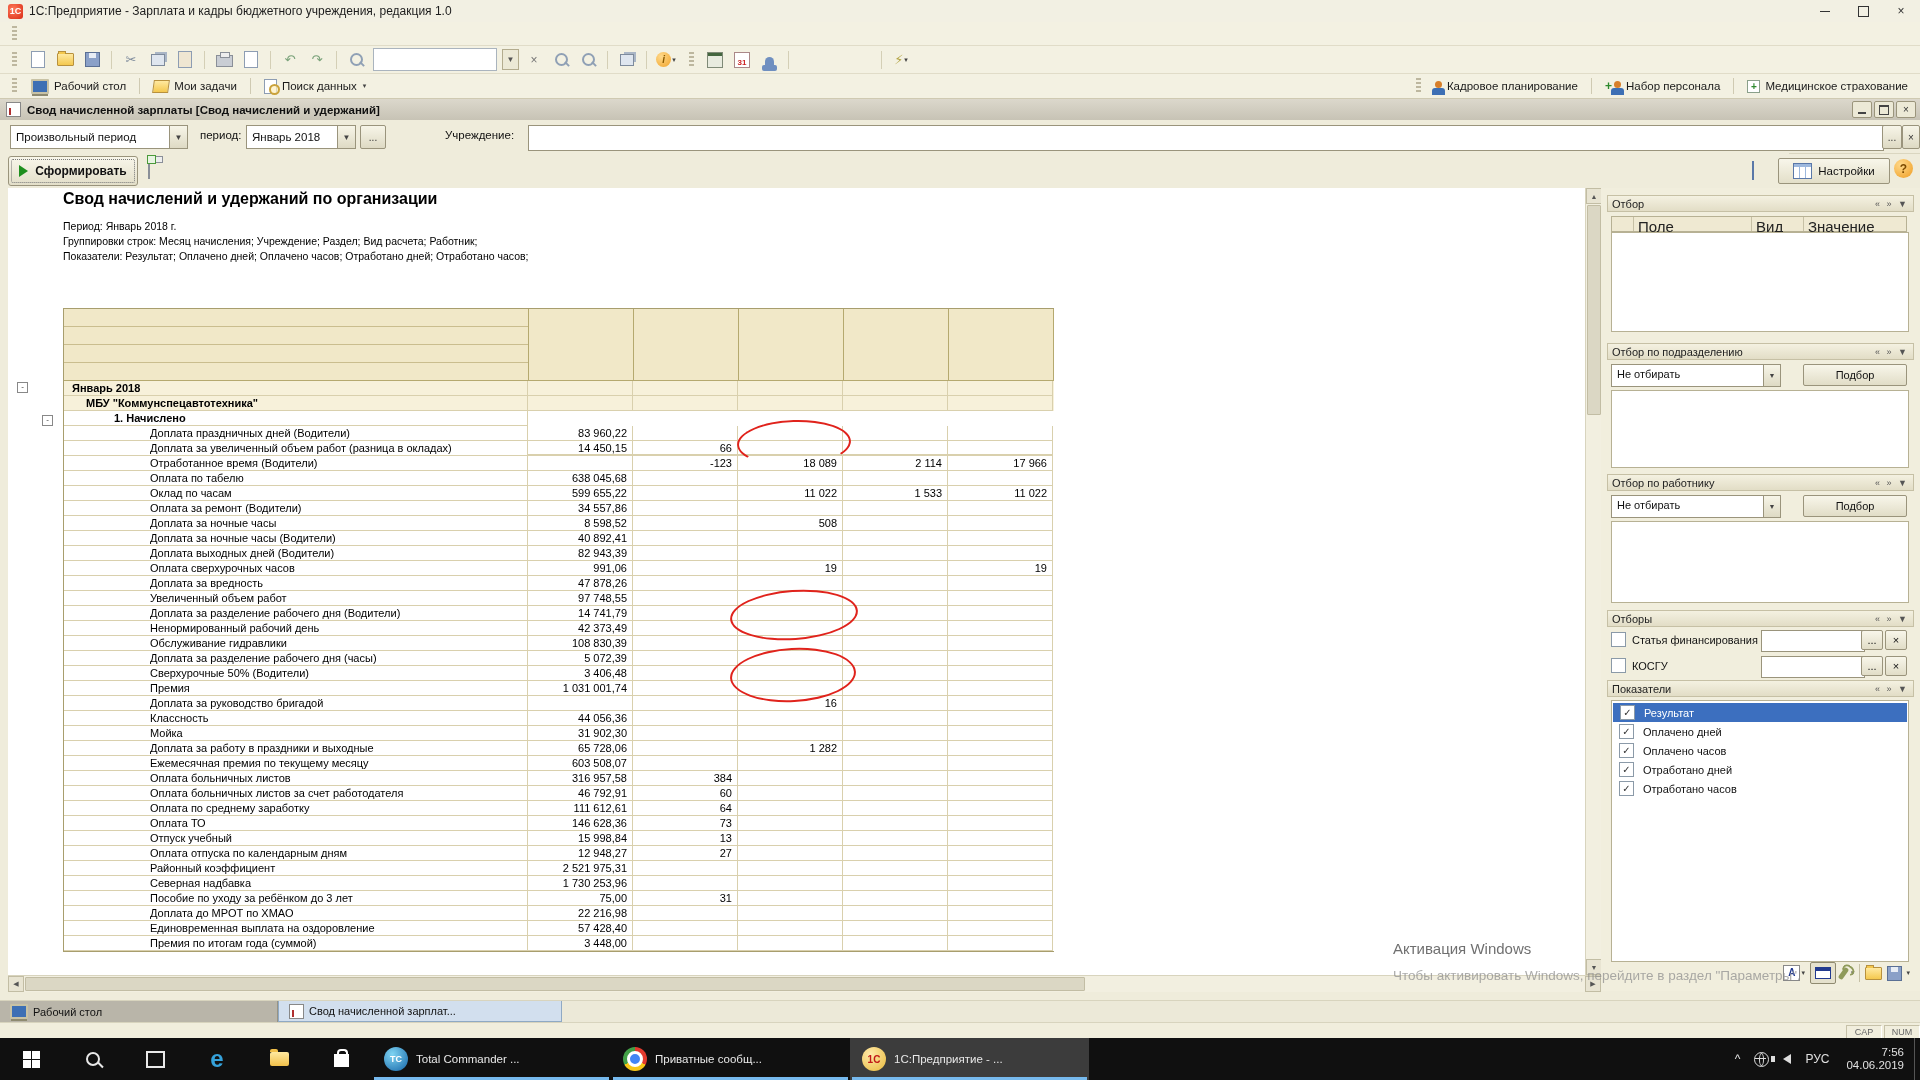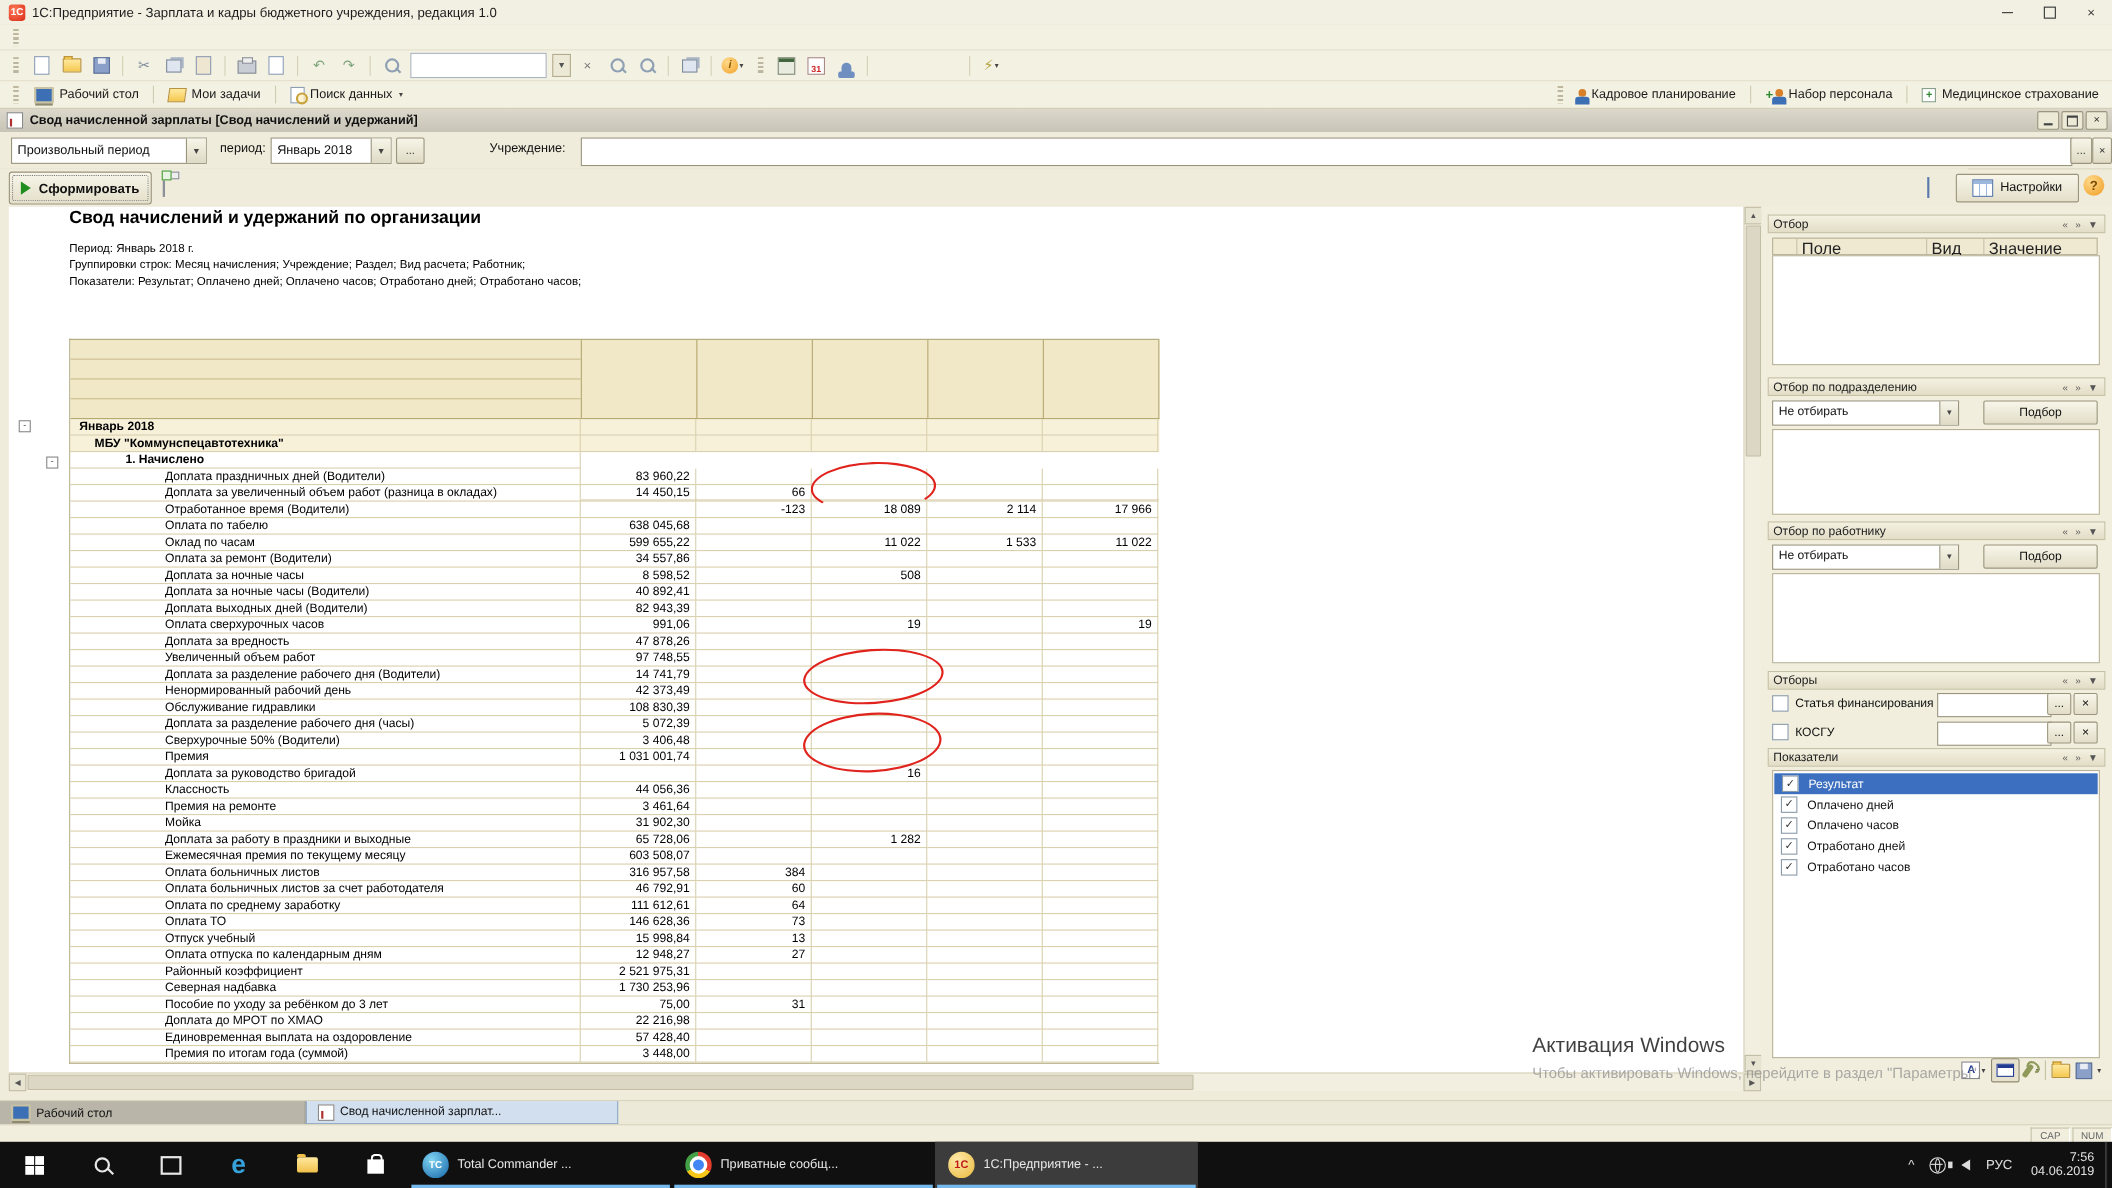--- a/index.html
+++ b/index.html
@@ -147,21 +147,21 @@
   .pk-item{display:flex;align-items:center;gap:9px;height:19px;padding-left:7px;font-size:11px;color:#111;}
   .pk-item.sel{background:#3c6fbf;color:#fff;margin:0 1px;}
   .sb-icons{position:absolute;right:10px;top:774px;display:flex;align-items:center;gap:5px;}
   .ic-fontA{width:15px;height:14px;background:#fff;border:1px solid #888;color:#223a8f;font-size:10px;font-weight:bold;text-align:center;line-height:13px;}
   .ic-tblbtn{width:24px;height:20px;background:#e5e1cd;border:1px solid #8f8a70;border-radius:2px;display:flex;align-items:center;justify-content:center;}
   .ic-tbl{width:14px;height:10px;background:#fff;border:1px solid #223a8f;background-image:linear-gradient(#223a8f 0 3px,transparent 3px);}
   .ic-wrench{width:5px;height:13px;background:#8f9a5a;border-radius:2px;position:relative;transform:rotate(35deg);}
   .ic-wrench:before{content:"";position:absolute;top:-4px;left:-2px;width:9px;height:6px;border:2px solid #8f9a5a;border-radius:50%;border-bottom-color:transparent;}
 
   
-  #wm1{left:1393px;top:940px;font-size:19px;color:#000000;opacity:.75;z-index:60;}
+  #wm1{left:1393px;top:940px;font-size:15px;color:#404040;opacity:.75;z-index:60;}
   #wm2{left:1393px;top:968px;font-size:13.5px;color:#909090;opacity:.75;z-index:60;white-space:nowrap;}
 
   
   #mditabs{left:0;top:1000px;width:1920px;height:22px;background:#ece9d8;border-top:1px solid #d8d4be;display:flex;}
   .mtab{height:21px;display:flex;align-items:center;gap:5px;font-size:11px;color:#111;padding:0 10px;box-sizing:border-box;}
   #tab1{width:278px;background:#b9b5a9;border-right:1px solid #979384;}
   #tab2{width:284px;background:#d2dfee;border:1px solid #8fa9c4;border-top:none;}
   #statusbar{left:0;top:1022px;width:1920px;height:16px;background:#f1eedd;border-top:1px solid #d8d4be;}
   .statcell{position:absolute;top:2px;width:34px;height:12px;border:1px solid #c6c1a8;border-right-color:#fff;border-bottom-color:#fff;font-size:9px;color:#666;text-align:center;line-height:12px;}
 
@@ -601,28 +601,20 @@
         </div>
           <div class="trow">
           <div class="tc lbl">Классность</div>
           <div class="tc num">44 056,36</div>
           <div class="tc num"></div>
           <div class="tc num"></div>
           <div class="tc num"></div>
           <div class="tc num"></div>
         </div>
           <div class="trow">
-          <div class="tc lbl">Премия на ремонте</div>
-          <div class="tc num">3 461,64</div>
-          <div class="tc num"></div>
-          <div class="tc num"></div>
-          <div class="tc num"></div>
-          <div class="tc num"></div>
-        </div>
-          <div class="trow">
           <div class="tc lbl">Мойка</div>
           <div class="tc num">31 902,30</div>
           <div class="tc num"></div>
           <div class="tc num"></div>
           <div class="tc num"></div>
           <div class="tc num"></div>
         </div>
           <div class="trow">
           <div class="tc lbl">Доплата за работу в праздники и выходные</div>
           <div class="tc num">65 728,06</div>

